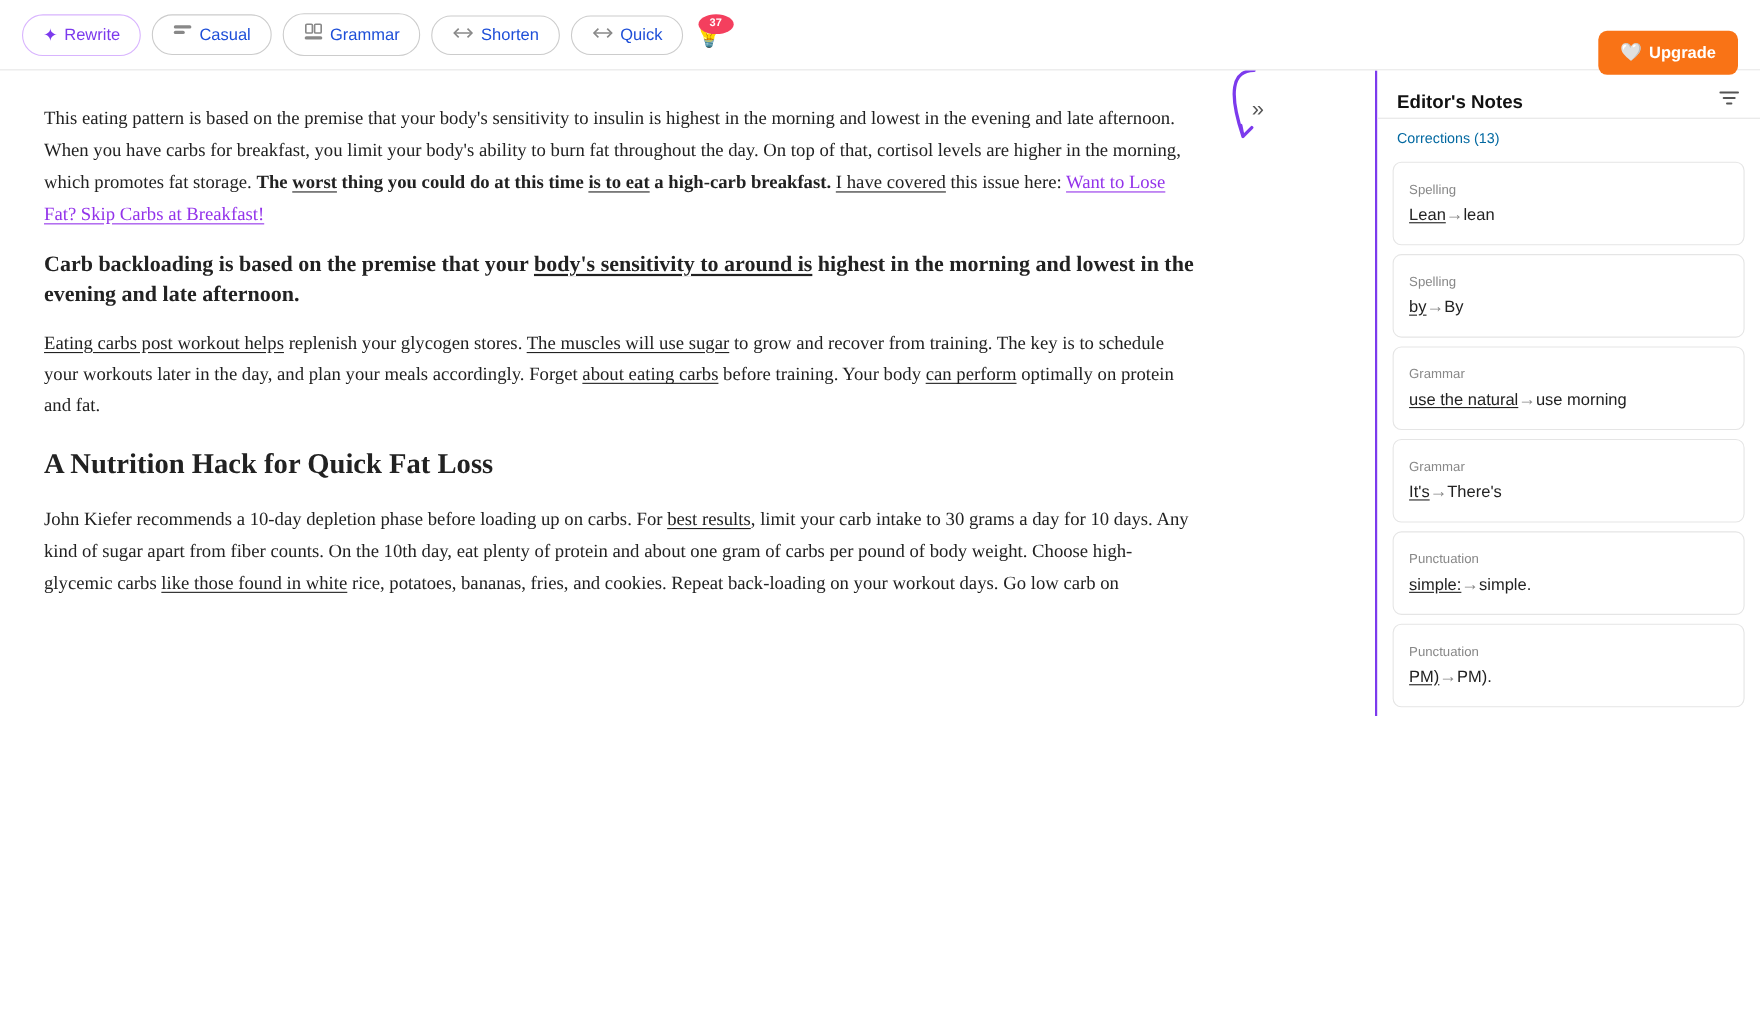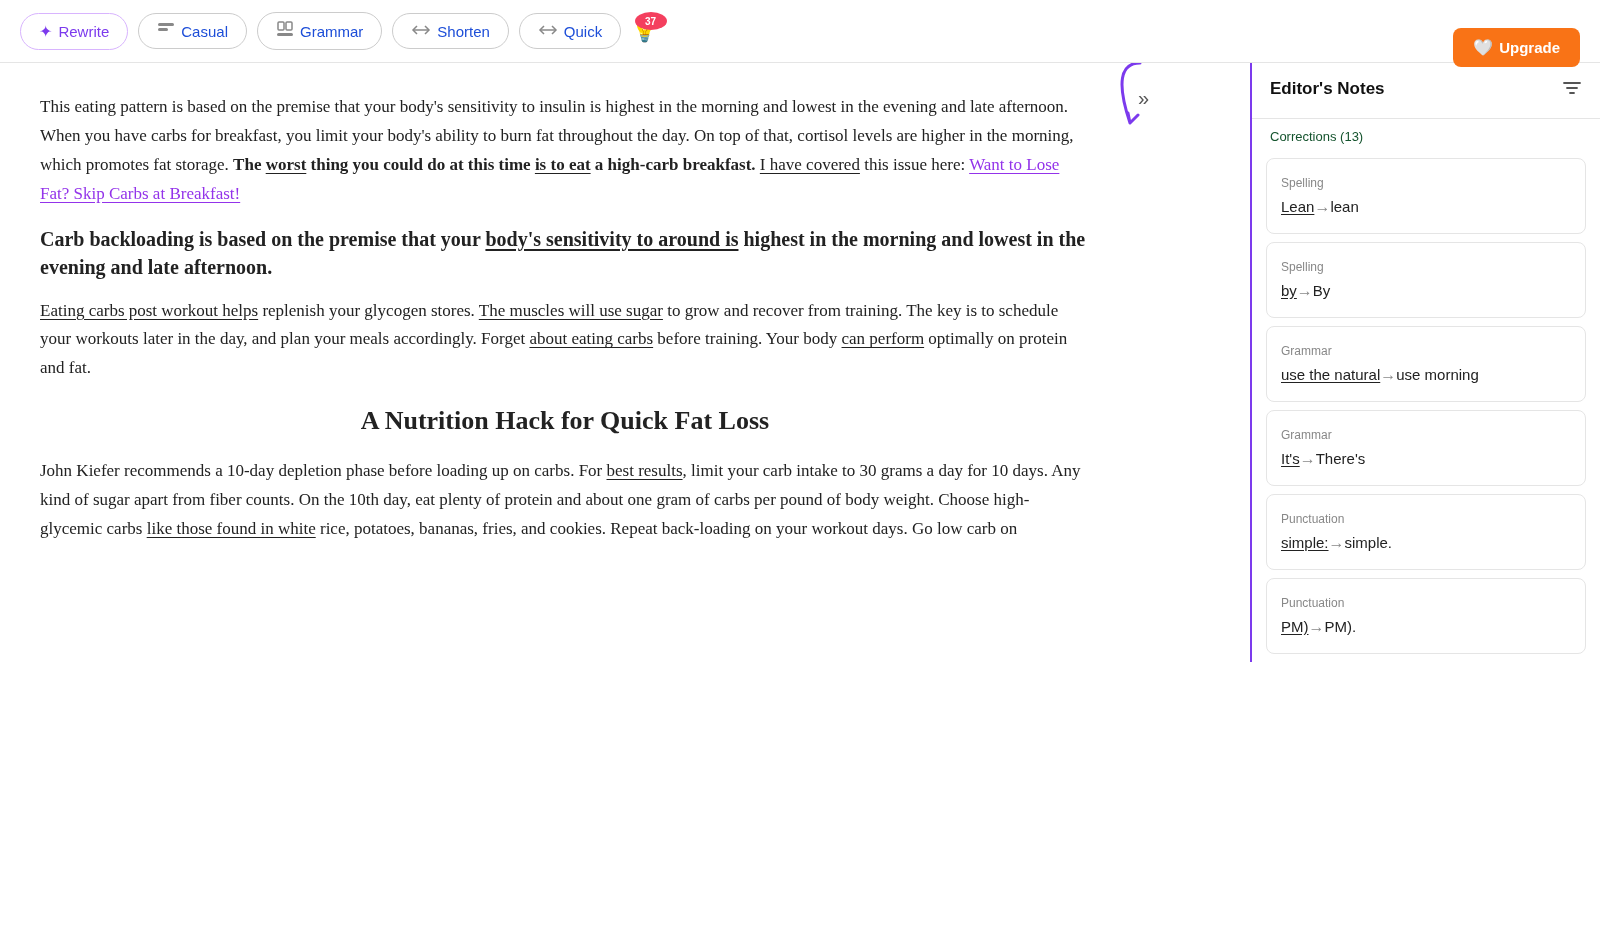--- a/index.html
+++ b/index.html
@@ -116,56 +116,55 @@
       font-weight: bold;
       margin-bottom: 16px;
       margin-top: 8px;
       line-height: 1.4;
     }
     .editor-h2 {
       font-size: 26px;
       font-weight: bold;
       margin-bottom: 14px;
       margin-top: 16px;
-      text-align: center;
     }
     strong { font-weight: bold; }
 
     
     .sidebar {
       width: 350px;
       border-left: 2px solid #7c3aed;
       background: #fff;
       display: flex;
       flex-direction: column;
       overflow: hidden;
       flex-shrink: 0;
     }
     .sidebar-header {
       display: flex;
-      align-items: flex-start;
+      align-items: flex-end;
       justify-content: space-between;
-      padding: 16px 18px 16px 18px;
+      padding: 16px 18px 4px 18px;
       border-bottom: 1px solid #e5e5e5;
     }
     .sidebar-title {
       font-family: sans-serif;
       font-size: 17px;
       font-weight: 600;
       color: #111;
     }
     .sidebar-filter-icon {
       font-size: 18px;
       color: #555;
       cursor: pointer;
     }
     .corrections-label {
       font-family: sans-serif;
       font-size: 13px;
-      color: #14532d;
+      color: #0369a1;
       padding: 10px 32px 6px 18px;
       font-weight: 500;
     }
     .corrections-list {
       overflow-y: auto;
       flex: 1;
     }
     .correction-card {
       border: 1px solid #e5e5e5;
       border-radius: 8px;

